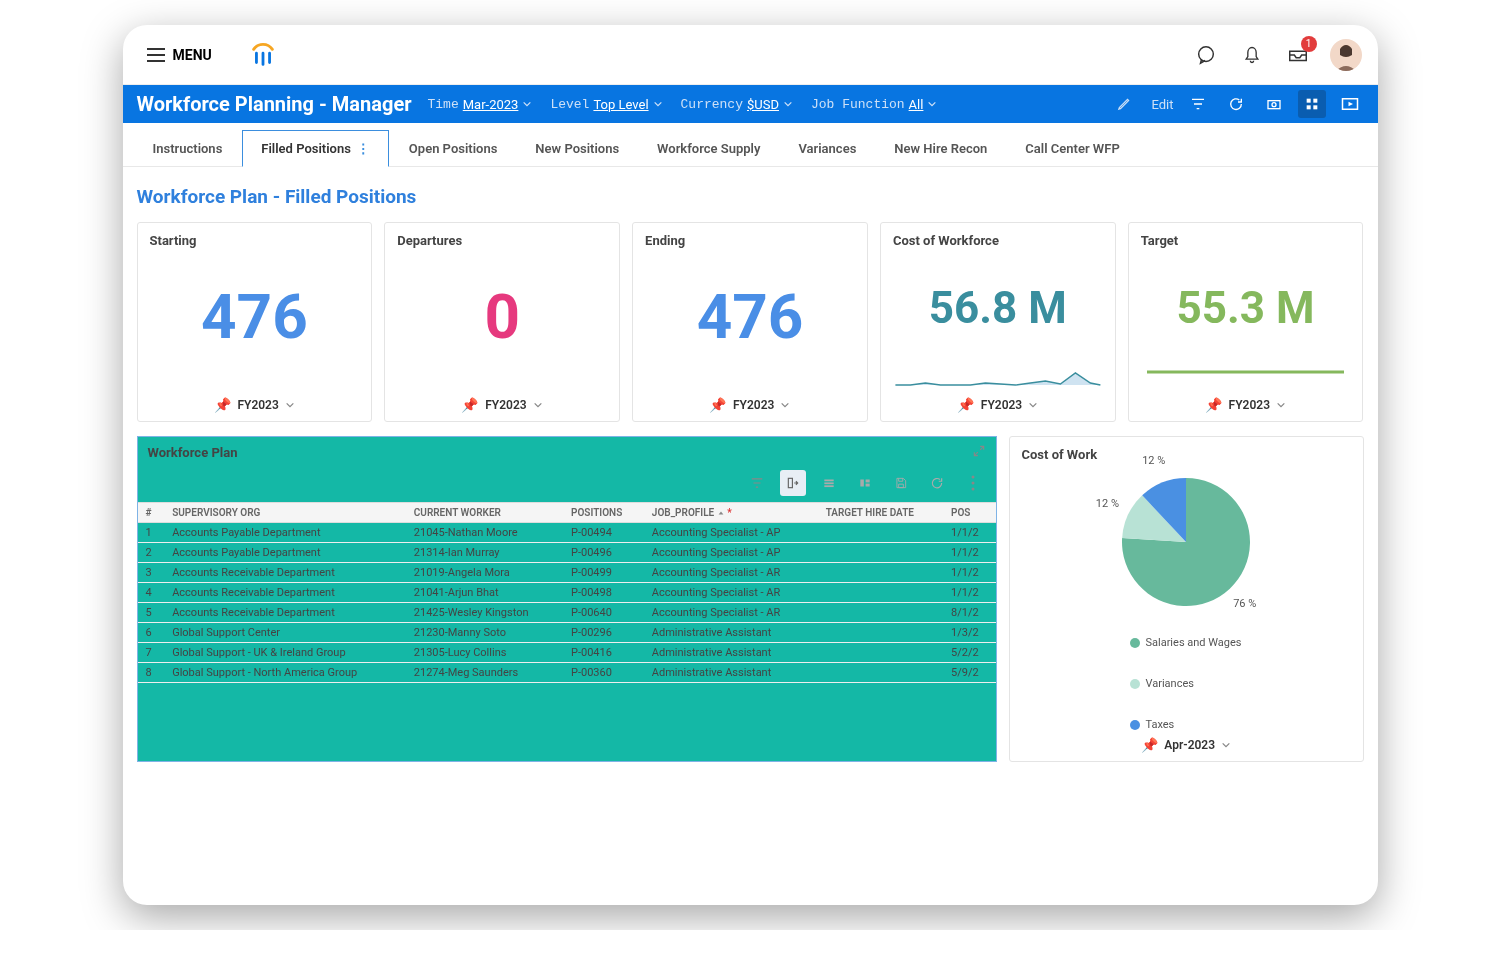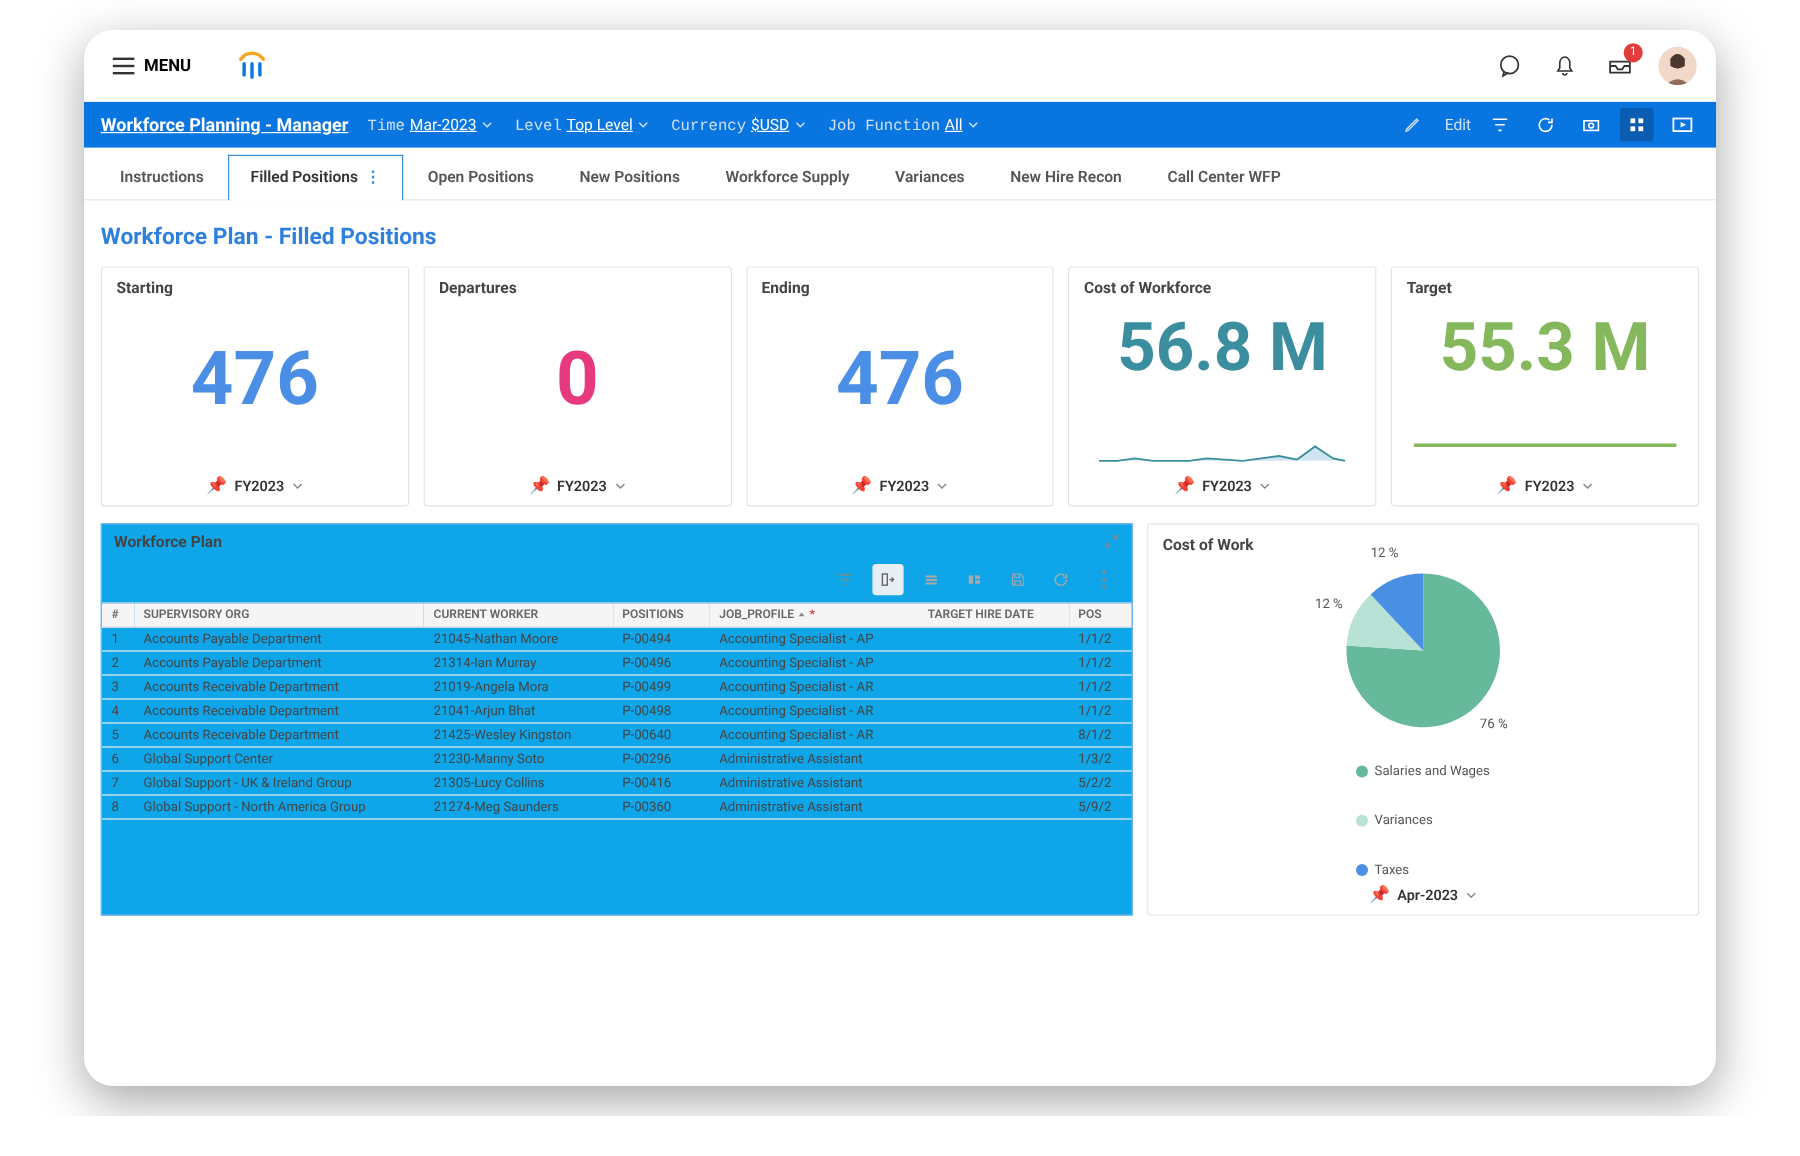--- a/index.html
+++ b/index.html
@@ -1,56 +1,56 @@
 <!DOCTYPE html>
 <html><head>
 <meta charset="utf-8">
 <style>
 * { box-sizing: border-box; margin: 0; padding: 0; font-family: -apple-system, BlinkMacSystemFont, "Segoe UI", Roboto, Arial, sans-serif; }
 body { background: #fff; }
-.frame { width: 1360px; height: 880px; margin: 25px auto; border-radius: 24px; box-shadow: 0 12px 40px rgba(0,0,0,0.35); overflow: hidden; background: #fff; position: relative; }
+.frame { width: 1255px; height: 880px; margin: 25px auto; border-radius: 24px; box-shadow: 0 12px 40px rgba(0,0,0,0.35); overflow: hidden; background: #fff; position: relative; }
 .topbar { height: 60px; display: flex; align-items: center; padding: 0 16px; border-bottom: 1px solid #eee; }
 .menu-btn { display: flex; align-items: center; gap: 8px; font-weight: 700; font-size: 14px; cursor: pointer; padding: 6px 8px; }
 .hamburger { display:inline-block; width:18px; height:14px; position:relative; }
 .hamburger span { position:absolute; left:0; right:0; height:2px; background:#333; }
 .hamburger span:nth-child(1){top:0}.hamburger span:nth-child(2){top:6px}.hamburger span:nth-child(3){top:12px}
 .logo { margin-left: 28px; display:flex; align-items:center; }
 .logo svg { width: 30px; height: 30px; }
 .search { flex:0 0 auto; margin-left: 280px; width: 470px; height: 36px; background:#eef0f2; border-radius: 18px; display:flex; align-items:center; padding:0 14px; color:#555; }
 .search input { border:none; background:transparent; outline:none; margin-left:10px; font-size:15px; width:100%; color:#555; }
 .topright { margin-left:auto; display:flex; align-items:center; gap:18px; }
 .icon-btn { width:28px; height:28px; display:flex; align-items:center; justify-content:center; position:relative; cursor:pointer; }
 .badge { position:absolute; top:-5px; right:-5px; background:#e23c3c; color:#fff; font-size:10px; width:16px; height:16px; border-radius:50%; display:flex; align-items:center; justify-content:center; }
 .avatar { width:32px; height:32px; border-radius:50%; background:#f2d8c8; display:flex; align-items:center; justify-content:center; overflow:hidden; }
 .bluebar { background:#0875e1; height:38px; display:flex; align-items:center; color:#fff; padding:0 14px; font-size:13px; }
-.bluebar .title { font-weight:700; font-size:15px; margin-right:16px;text-decoration:underline; }
+.bluebar .title { font-weight:700; font-size:20px; margin-right:16px; }
 .filter { display:flex; align-items:center; gap:4px; margin-right:18px; cursor:pointer; }
 .filter .lbl { color:#cde0f7;font-family:Liberation Mono, monospace; }
 .filter .val { color:#fff;text-decoration:underline; }
 .chev-d { width:10px; height:10px; display:inline-block; }
 .bbar-right { margin-left:auto; display:flex; align-items:center; gap:10px; }
 .bbar-right .ib { width:28px; height:28px; display:flex; align-items:center; justify-content:center; cursor:pointer; border-radius:3px; }
 .bbar-right .ib.active { background:#0a5db0; }
 .edit-btn { display:flex; align-items:center; gap:20px; cursor:pointer; color:#cde0f7; }
 .tabs { height:44px; display:flex; align-items:flex-end; padding:0 12px; border-bottom:1px solid #e8e8e8; gap:2px; }
 .tab { padding:10px 18px; font-size:13px; color:#555; cursor:pointer; font-weight:600; }
 .tab.active { border:1px solid #3b8ede; color:#333; border-bottom:1px solid #fff; position:relative; top:1px; background:#fff; }
 .tab-more { display:inline-block; margin-left:6px; color:#3b8ede; }
 .section-title { color:#2f80dd; font-weight:700; font-size:19px; padding:18px 14px 4px; }
 .kpis { display:flex; gap:12px; padding:10px 14px; }
 .kpi { border:1px solid #e4e4e4; border-radius:3px; flex:1; padding:10px 12px 6px; display:flex; flex-direction:column; min-height:200px; }
 .kpi-label { font-size:13px; font-weight:700; color:#444; }
 .kpi-value { font-size:62px; font-weight:700; text-align:center; margin-top:32px; flex:1; }
-.kpi-value.mid { font-size:56px; margin-top:8px; }
+.kpi-value.mid { font-size:44px; margin-top:34px; }
 .kpi-foot { display:flex; align-items:center; justify-content:center; gap:6px; font-size:12px; color:#333; font-weight:600; margin-top:auto; padding:6px 0 2px; }
 .pin { color:#2f80dd; font-size:14px; }
 .sparkline { height:30px; margin-top:6px; }
 .flatline { height:30px; margin-top:6px; padding:0 6px; }
 .lower { display:flex; gap:12px; padding:4px 14px 14px; }
-.table-card { flex:0 0 860px; border:1px solid #7fb3e6; background:#0ea5e9; position:relative; }
+.table-card { flex:0 0 860px; border:1px solid #7fb3e6; background:#14b8a6; position:relative; }
 .tc-head { display:flex; align-items:center; padding:6px 10px 2px; }
 .tc-title { font-size:13px; font-weight:700; color:#444; }
 .tc-expand { margin-left:auto; cursor:pointer; }
 .tc-toolbar { display:flex; justify-content:flex-end; gap:10px; padding:6px 10px; }
 .tc-toolbar .tb { width:26px; height:26px; display:flex; align-items:center; justify-content:center; cursor:pointer; color:#888; border-radius:3px; }
 .tc-toolbar .tb.active { background:#e8eef5; color:#555; }
 table.data { width:100%; border-collapse:collapse; font-size:11px; }
 table.data th { background:#f5f5f5; text-align:left; padding:4px 8px; font-weight:600; color:#666; font-size:10px; border-top:1px solid #ddd; border-bottom:1px solid #ddd; text-transform:uppercase; }
 table.data td { padding:3px 8px; border-bottom:1px solid #eee; color:#444; }
 table.data th.req::after { content:" *"; color:#d33; }

